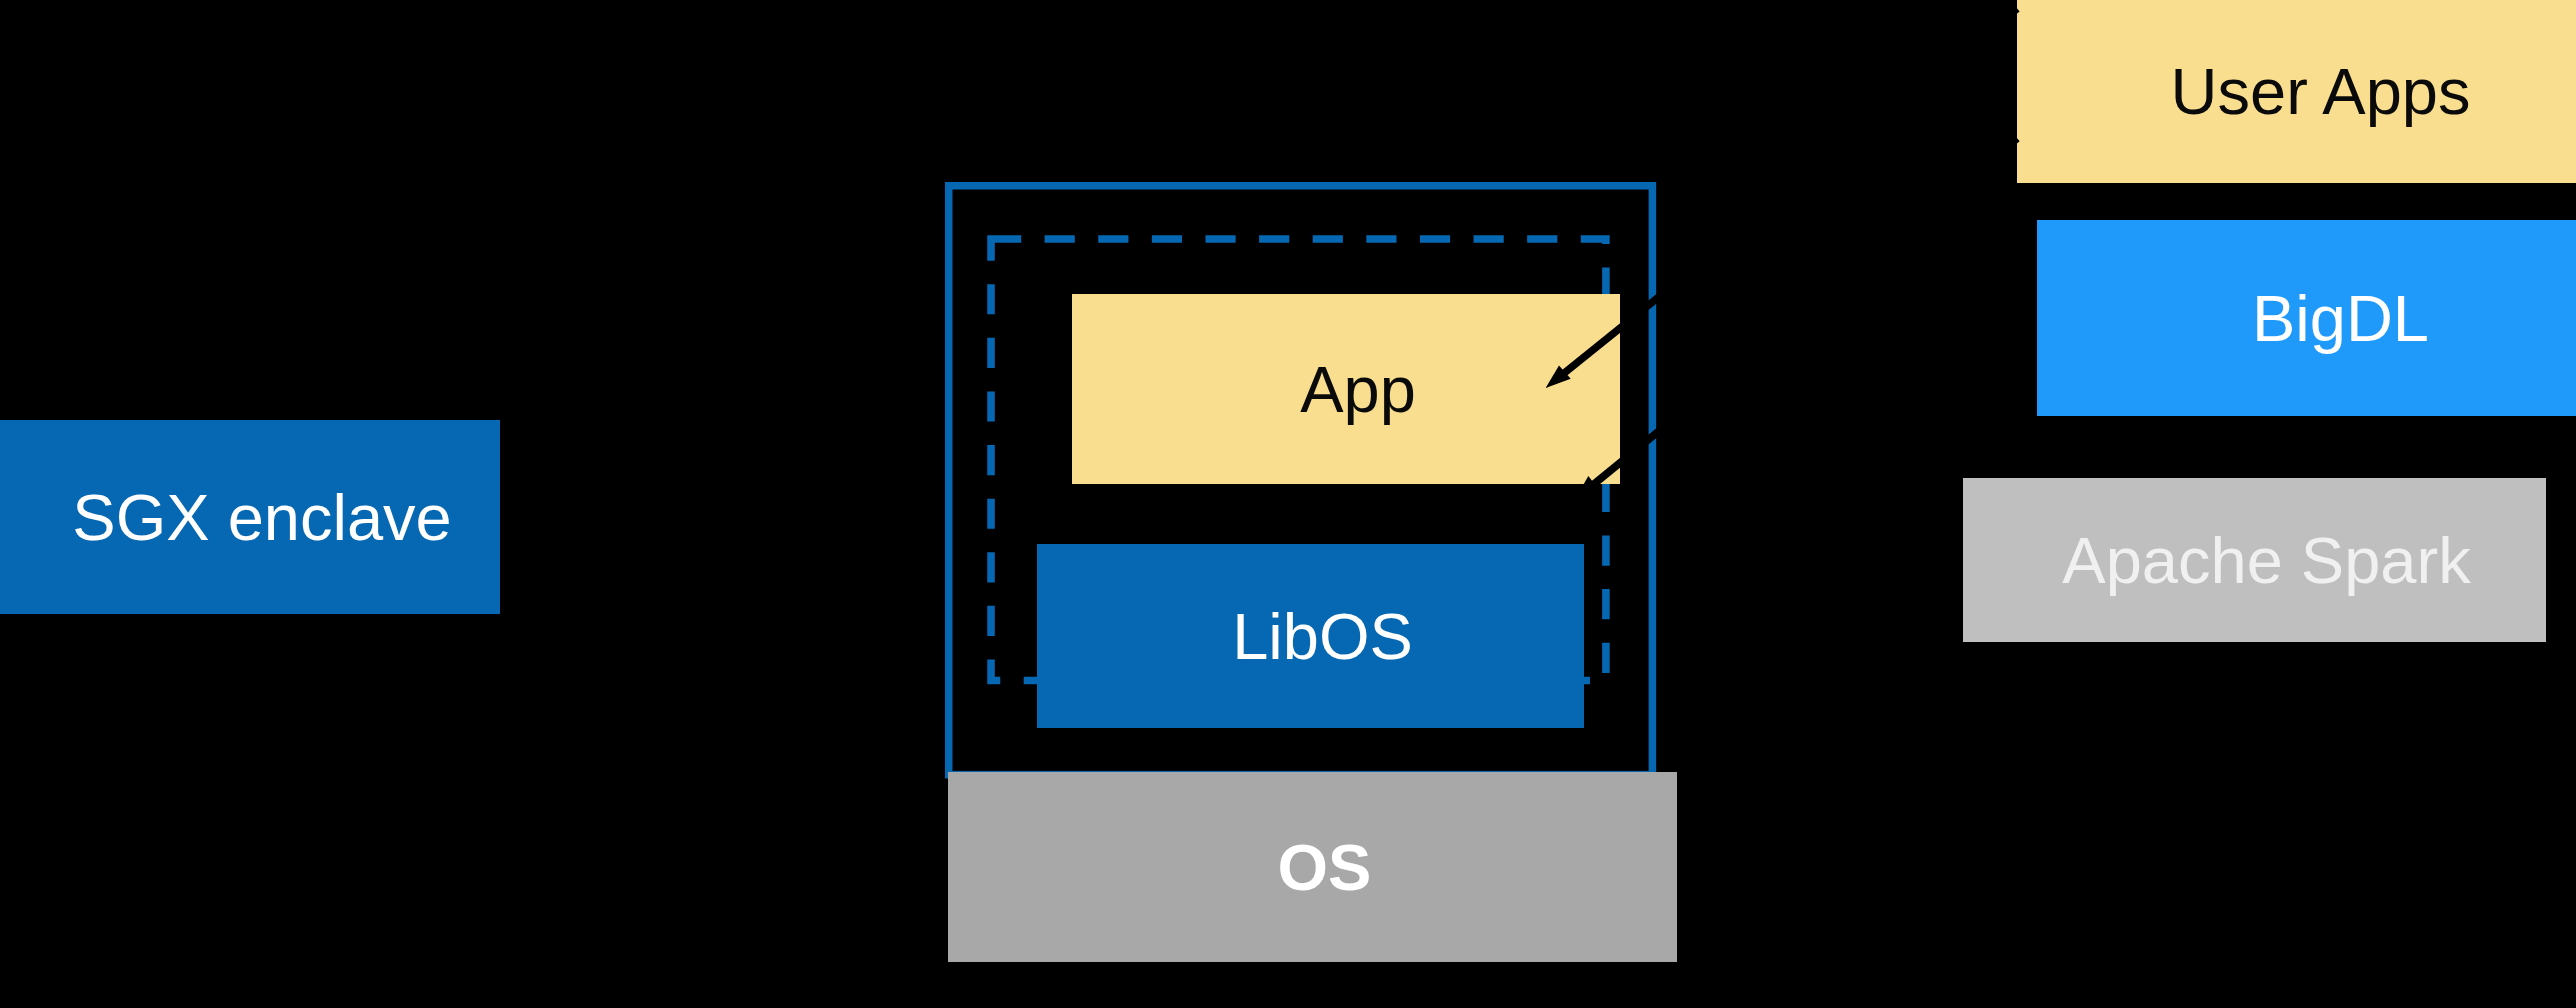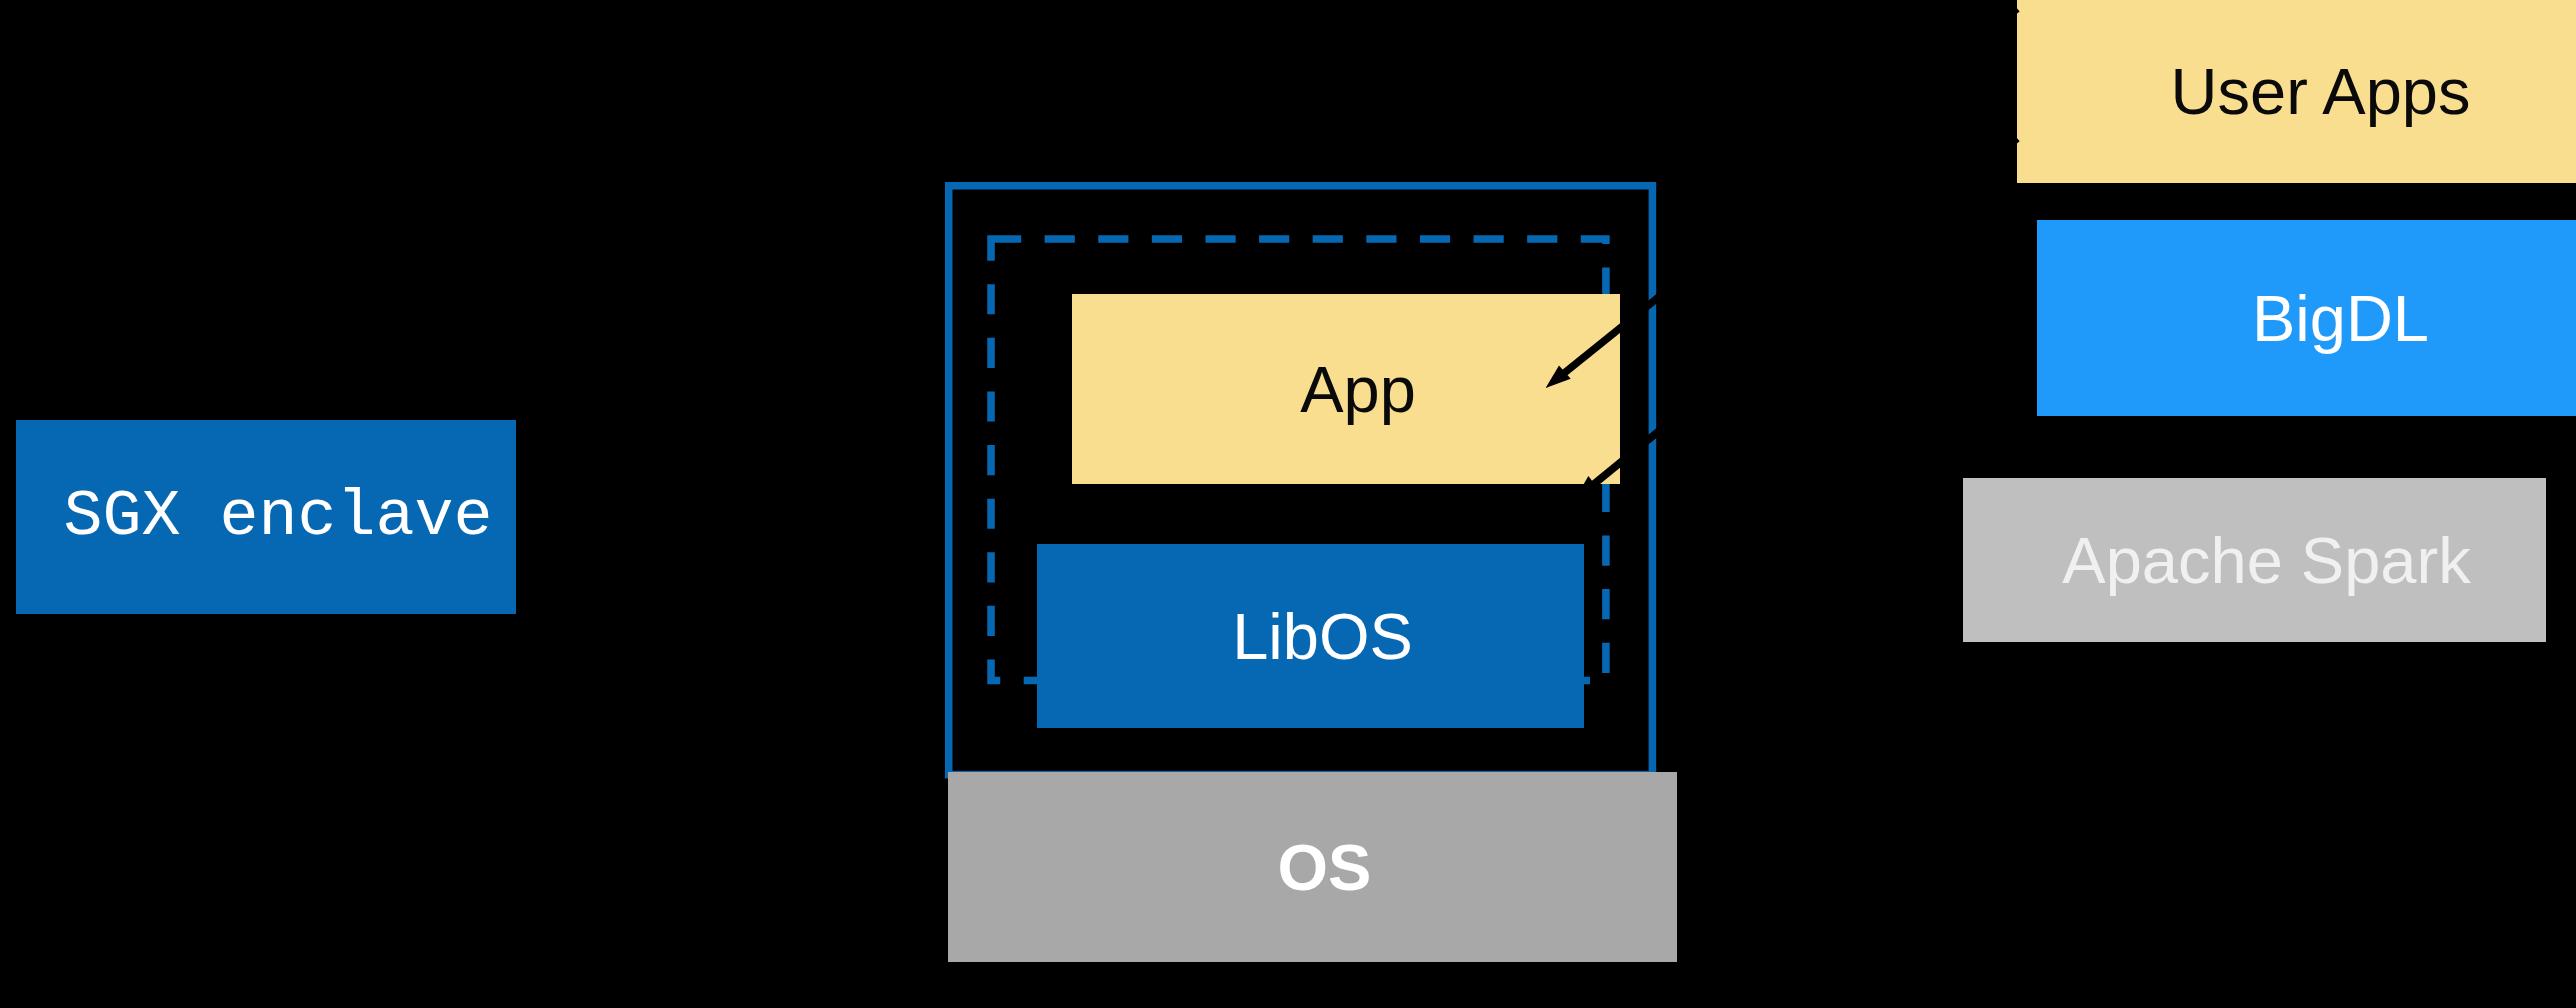--- a/index.html
+++ b/index.html
@@ -30,21 +30,21 @@
     align-items: center;
     justify-content: center;
     font-size: 65px;
     line-height: 1;
     white-space: nowrap;
     z-index: 4;
     padding-left: 24px;
   }
   .box.bold { font-weight: bold; }
   
-  #sgx-box        { left: 16px;      top: 420px; width: 476px; height: 194px; z-index: 1; font-family: Liberation Mono, monospace; }
+  #sgx-box        { left: 0;      top: 420px; width: 476px; height: 194px; z-index: 1; }
   #app-box        { left: 1028px; top: 294px; width: 524px; height: 190px; }
   #libos-box      { left: 1037px; top: 544px; width: 523px; height: 184px; }
   #os-box         { left: 948px; top: 772px; width: 705px; height: 190px; }
   #user-apps-box  { left: 2017px; top: 0;     width: 559px; height: 183px; }
   #bigdl-box      { left: 2017px; top: 220px; width: 559px; height: 196px; margin-left: 20px; }
   #spark-box      { left: 1963px; top: 478px; width: 559px; height: 164px; }
 </style>
 </head>
 <body>
 

